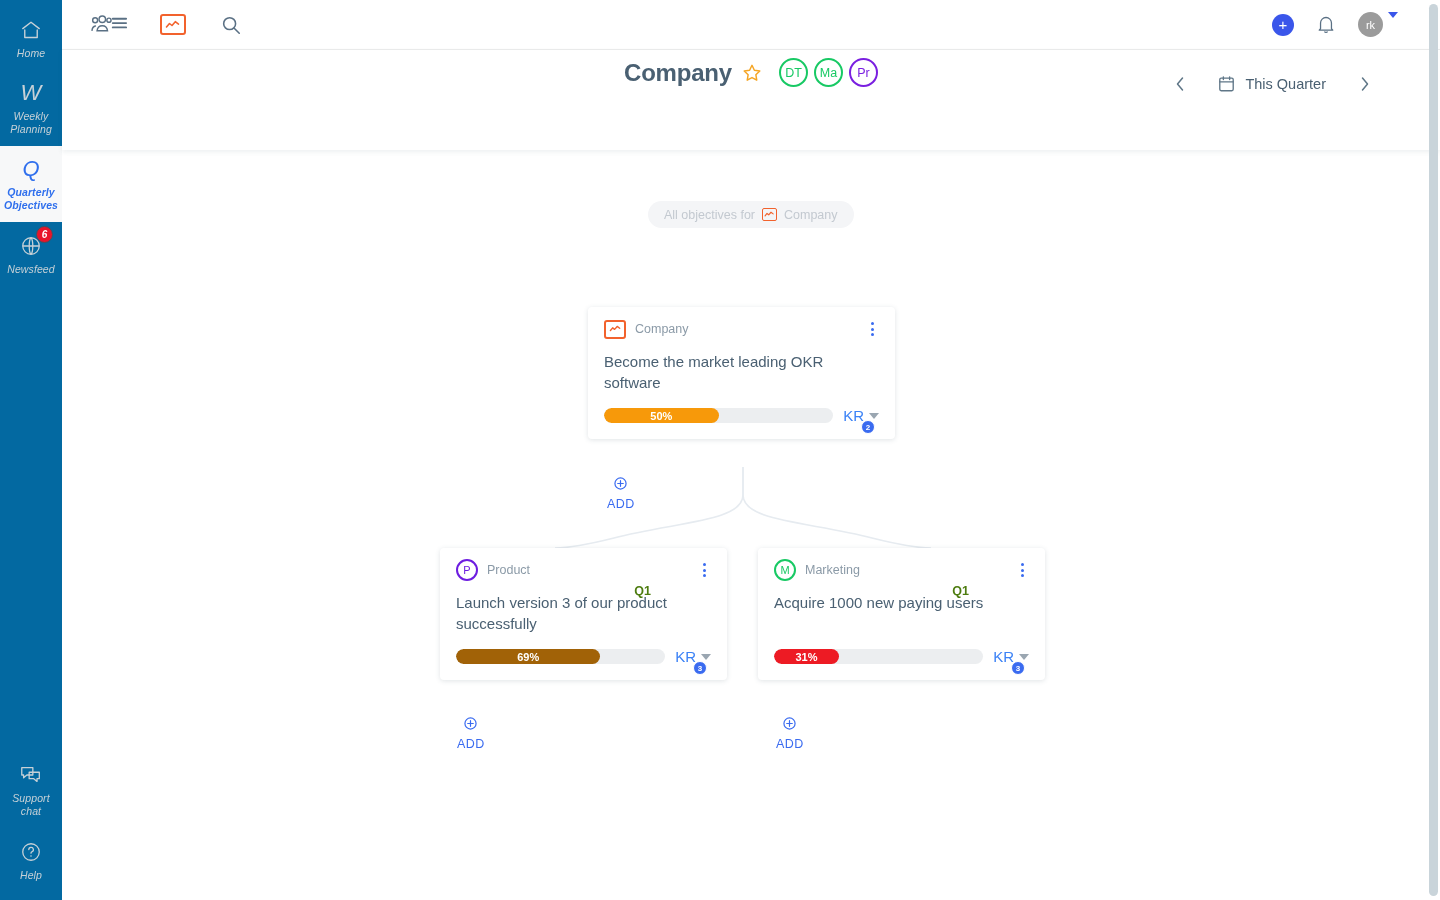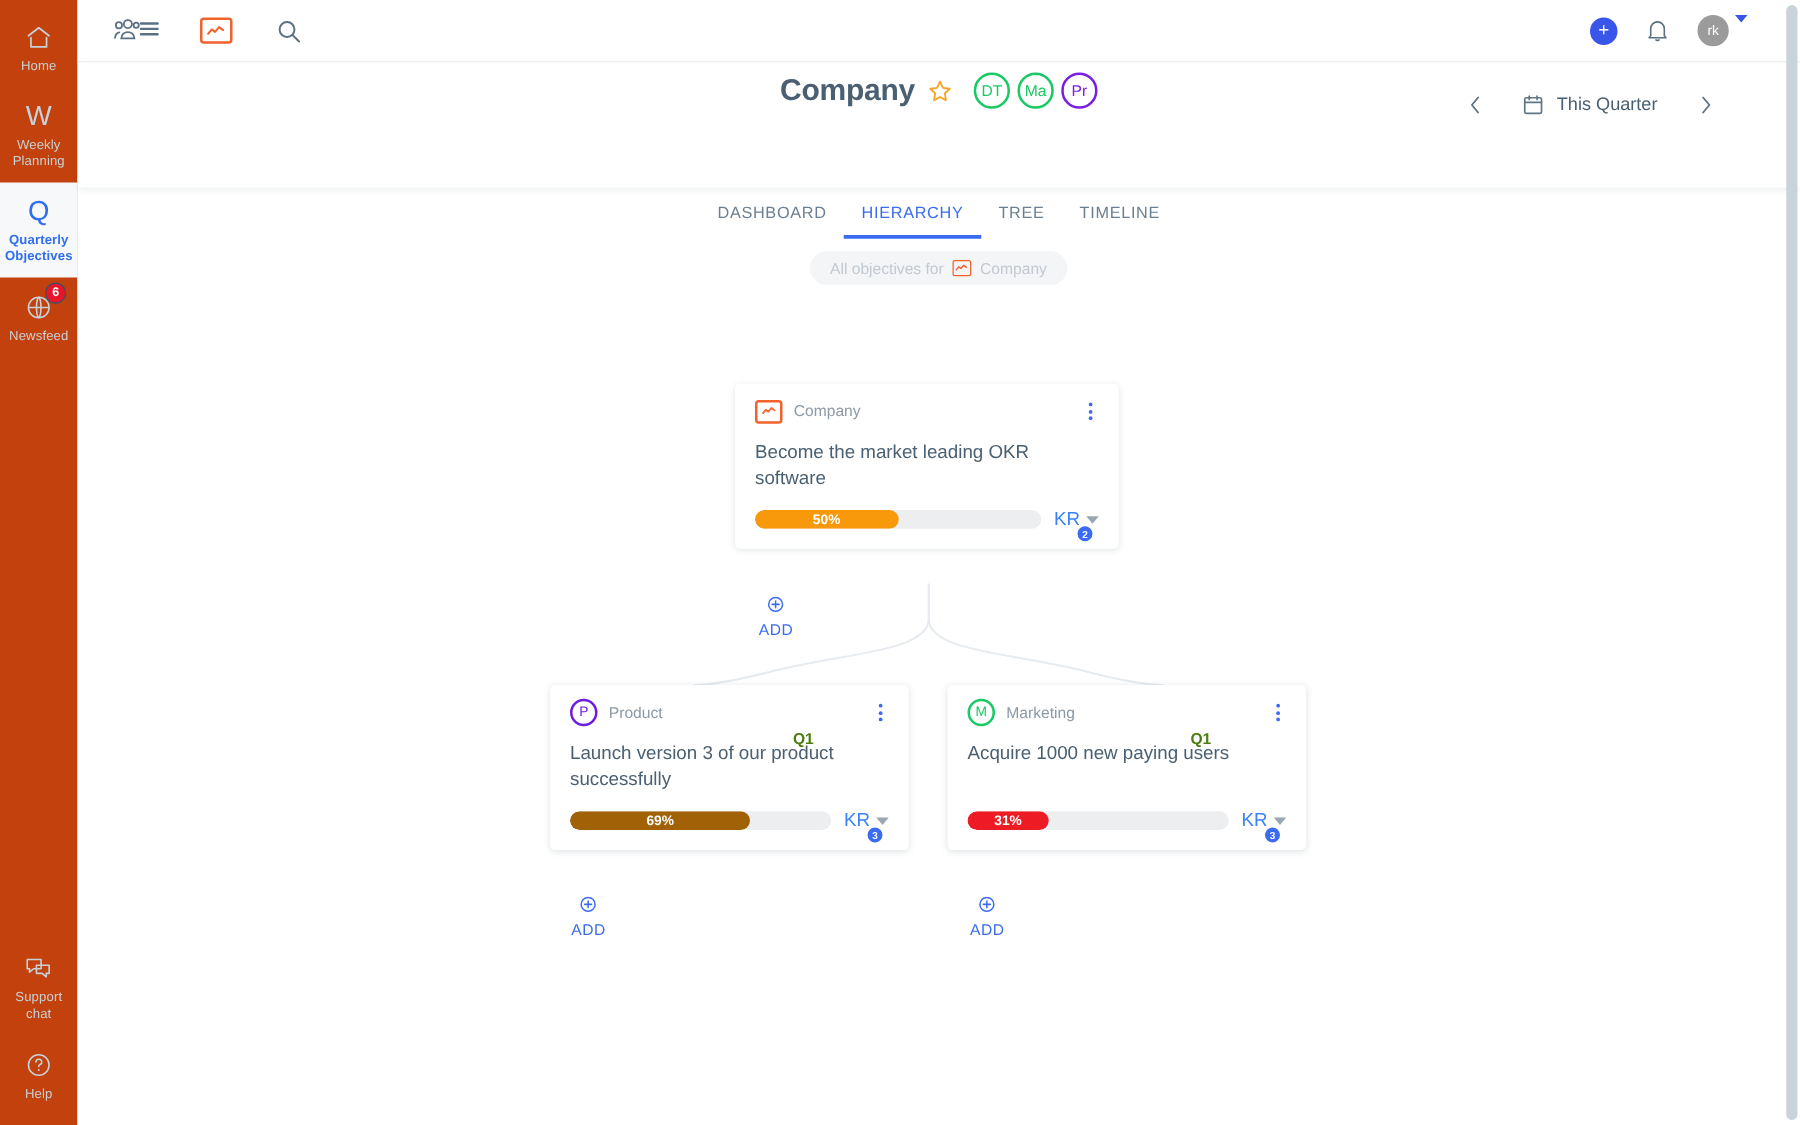--- a/index.html
+++ b/index.html
@@ -9,22 +9,22 @@
     background: #ffffff;
     overflow: hidden;
   }
 
   #app { position: relative; width: 1440px; height: 900px; }
 
   
   .sidebar {
     position: absolute; left: 0; top: 0;
     width: 62px; height: 900px;
-    background: #c2410c;
-    display: flex; flex-direction: column; align-items: center;
+    background: #0369a1;
+    display: flex; flex-direction: column; align-items: center; font-style: italic;
   }
   .side-item {
     width: 62px; min-height: 64px;
     display: flex; flex-direction: column; align-items: center; justify-content: center;
     color: #c7d1d7; text-decoration: none;
     padding: 10px 2px 10px 2px;
     position: relative;
     cursor: pointer;
   }
   .side-item .s-ico {
@@ -360,26 +360,20 @@
           <path d="M12 3.6l2.6 5.4 5.9.8-4.3 4.1 1 5.9-5.2-2.8-5.2 2.8 1-5.9L3.5 9.8l5.9-.8z"></path>
         </svg>
       </span>
       <span class="ph-avatars">
         <span class="av-ring">DT</span>
         <span class="av-ring">Ma</span>
         <span class="av-ring purple">Pr</span>
       </span>
     </div>
 
-    <div class="ph-tabs">
-      <span class="tab">DASHBOARD</span>
-      <span class="tab active">HIERARCHY</span>
-      <span class="tab">TREE</span>
-      <span class="tab">TIMELINE</span>
-    </div>
 
     <div class="ph-period">
       <span class="period-arrow">
         <svg width="11" height="16" viewBox="0 0 11 16" fill="none" stroke="#5f7687" stroke-width="1.5" stroke-linecap="round" stroke-linejoin="round">
             <path d="M7.5 2 2.5 8l5 6"></path>
           </svg>
       </span>
       <span class="period-mid">
         <span style="display:flex;">
           <svg width="17" height="18" viewBox="0 0 19 20" fill="none" stroke="#5f7687" stroke-width="1.5" stroke-linecap="round">

